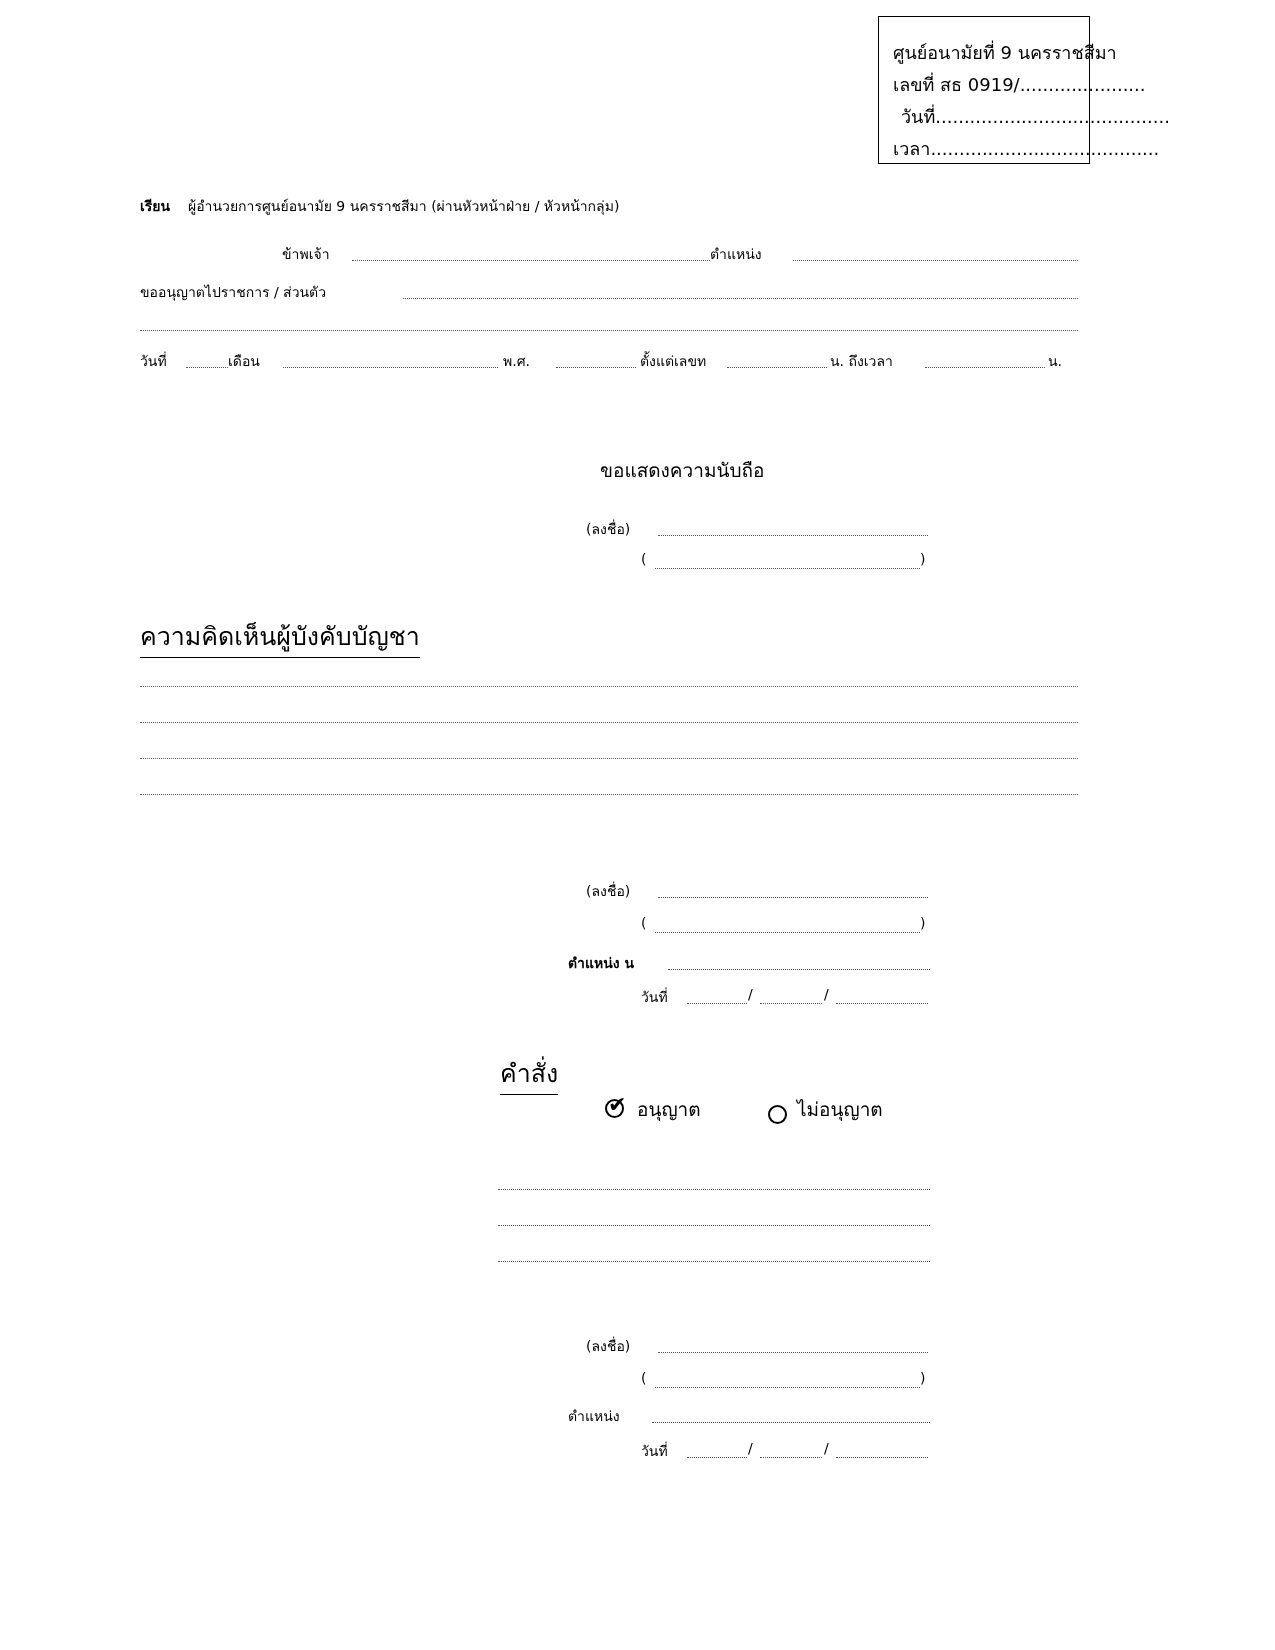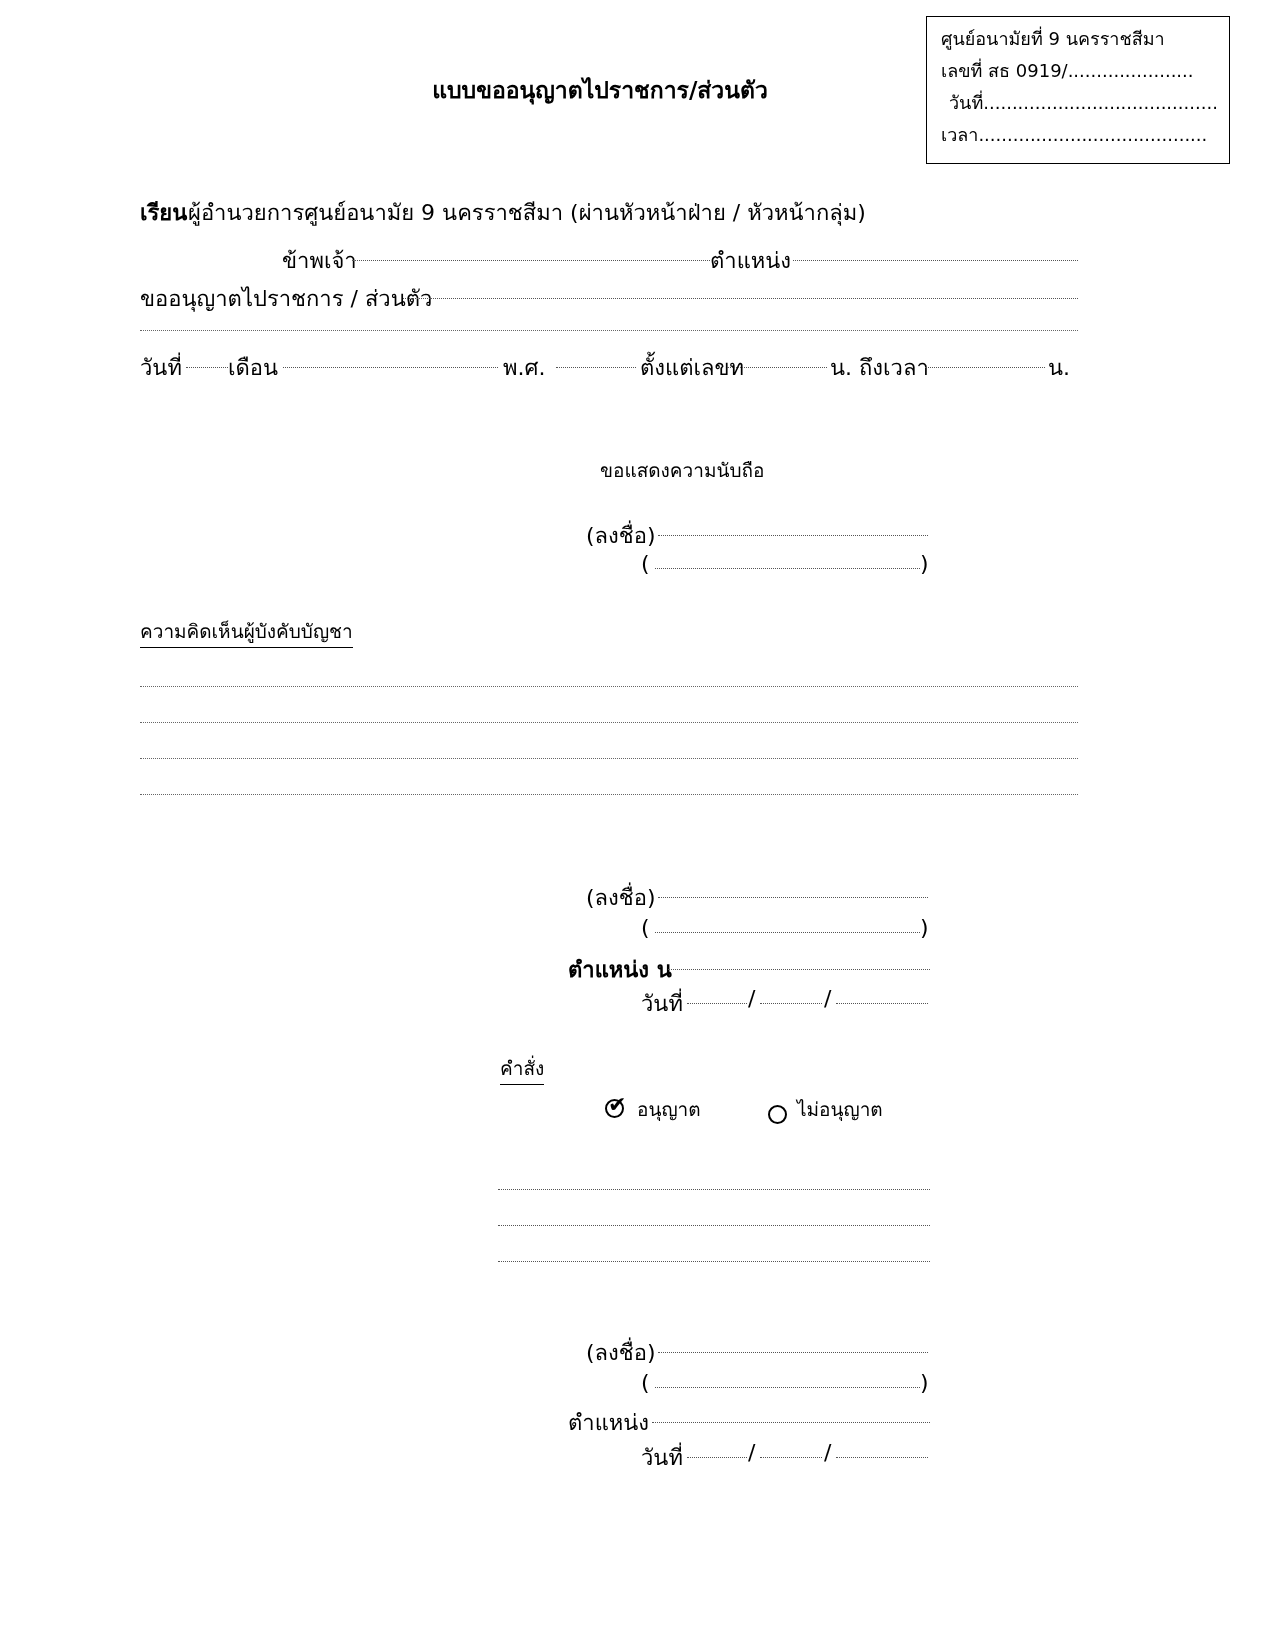--- a/index.html
+++ b/index.html
@@ -47,41 +47,40 @@
     width: 540px;
     text-align: center;
     font-size: 23px;
     font-weight: bold;
   }
 
   .stamp-box {
     position: absolute;
     left: 878px;
     top: 16px;
-    width: 304px;
+    width: 212px;
     height: 148px;
     border: 1.5px solid #000;
     box-sizing: border-box;
-    padding: 6px 14px 0 14px;
-    margin-left: 48px;
+    padding: 20px 14px 0 14px;
   }
   .stamp-line {
     font-size: 18px;
     line-height: 32px;
     white-space: nowrap;
   }
   .stamp-line.indent1 { text-align: left; }
   .stamp-line.indent2 { padding-left: 8px; }
   .stamp-line.indent3 { padding-left: 0px; }
 
   
   .ln {
     position: absolute;
     white-space: nowrap;
-    font-size: 22px;
+    font-size: 14px;
   }
   .bold { font-weight: bold; }
 
   .dots {
     display: inline-block;
     border-bottom: 1.6px dotted #555;
     vertical-align: bottom;
     height: 17px;
   }
 
@@ -93,21 +92,21 @@
     height: 0;
   }
 
   .center-block {
     position: absolute;
     text-align: left;
   }
 
   .underline-head {
     position: absolute;
-    font-size: 19px;
+    font-size: 25px;
     border-bottom: 1.5px solid #000;
     padding-bottom: 1px;
   }
 
   
   .choice-row {
     position: absolute;
     display: flex;
     align-items: center;
     gap: 10px;
@@ -142,21 +141,20 @@
     font-weight: bold;
     line-height: 22px;
   }
 </style>
 </head>
 <body>
 
 <div class="page">
 
 
-  <div class="doc-title">แบบขออนุญาตไปราชการ/ส่วนตัว</div>
 
   <div class="stamp-box">
     <div class="stamp-line indent1">ศูนย์อนามัยที่ 9 นครราชสีมา</div>
     <div class="stamp-line indent3">เลขที่ สธ 0919/......................</div>
     <div class="stamp-line indent2">วันที่.........................................</div>
     <div class="stamp-line indent3">เวลา........................................</div>
   </div>
 
   <div class="ln bold" style="left:140px; top:195px;">เรียน</div>
   <div class="ln" style="left:188px; top:195px;">ผู้อำนวยการศูนย์อนามัย 9 นครราชสีมา (ผ่านหัวหน้าฝ่าย / หัวหน้ากลุ่ม)</div>

